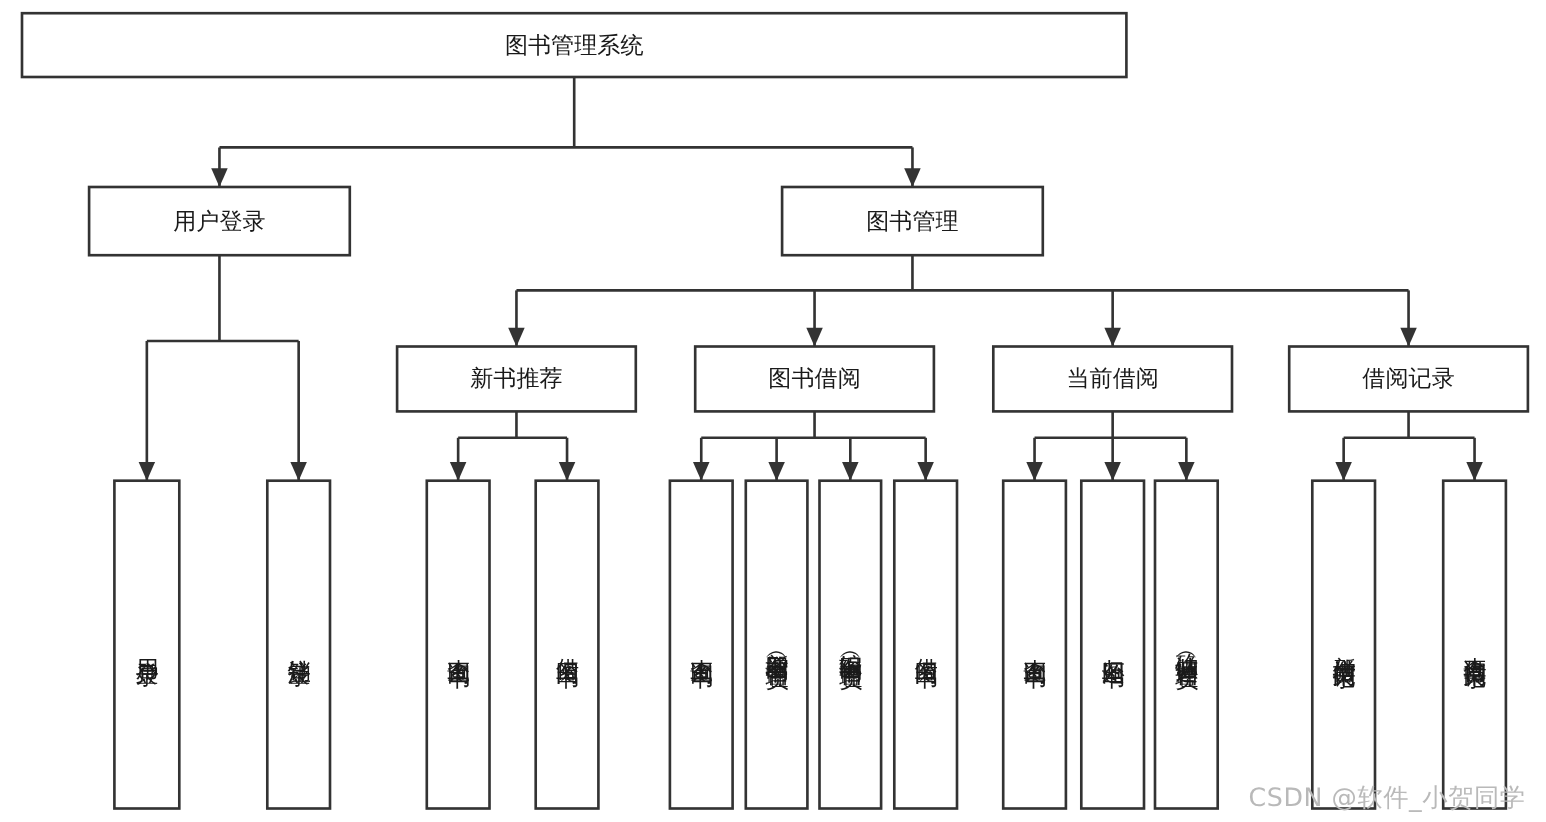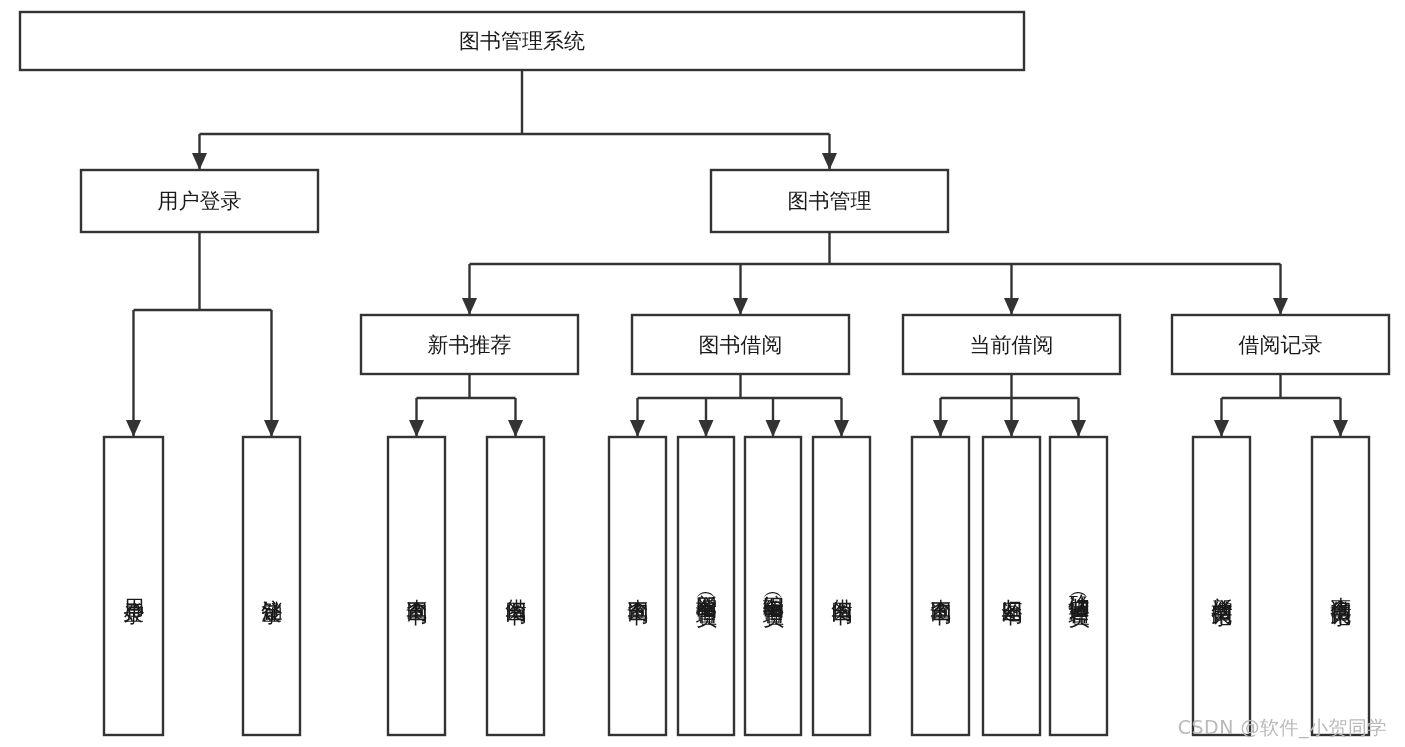--- a/index.html
+++ b/index.html
@@ -55,21 +55,21 @@
     fill: #1a1a1a;
     writing-mode: vertical-rl;
     text-orientation: upright;
     letter-spacing: 2px;
   }
   .watermark {
     position: absolute;
     right: 14px;
     bottom: 6px;
     font-family: "DejaVu Sans", "Liberation Sans", sans-serif;
-    font-size: 19px;
+    font-size: 23px;
     color: #b9b9b9;
     white-space: nowrap;
     pointer-events: none;
     letter-spacing: 0.5px;
     margin-top: 36px;
   }
 </style>
 </head>
 <body>
 

